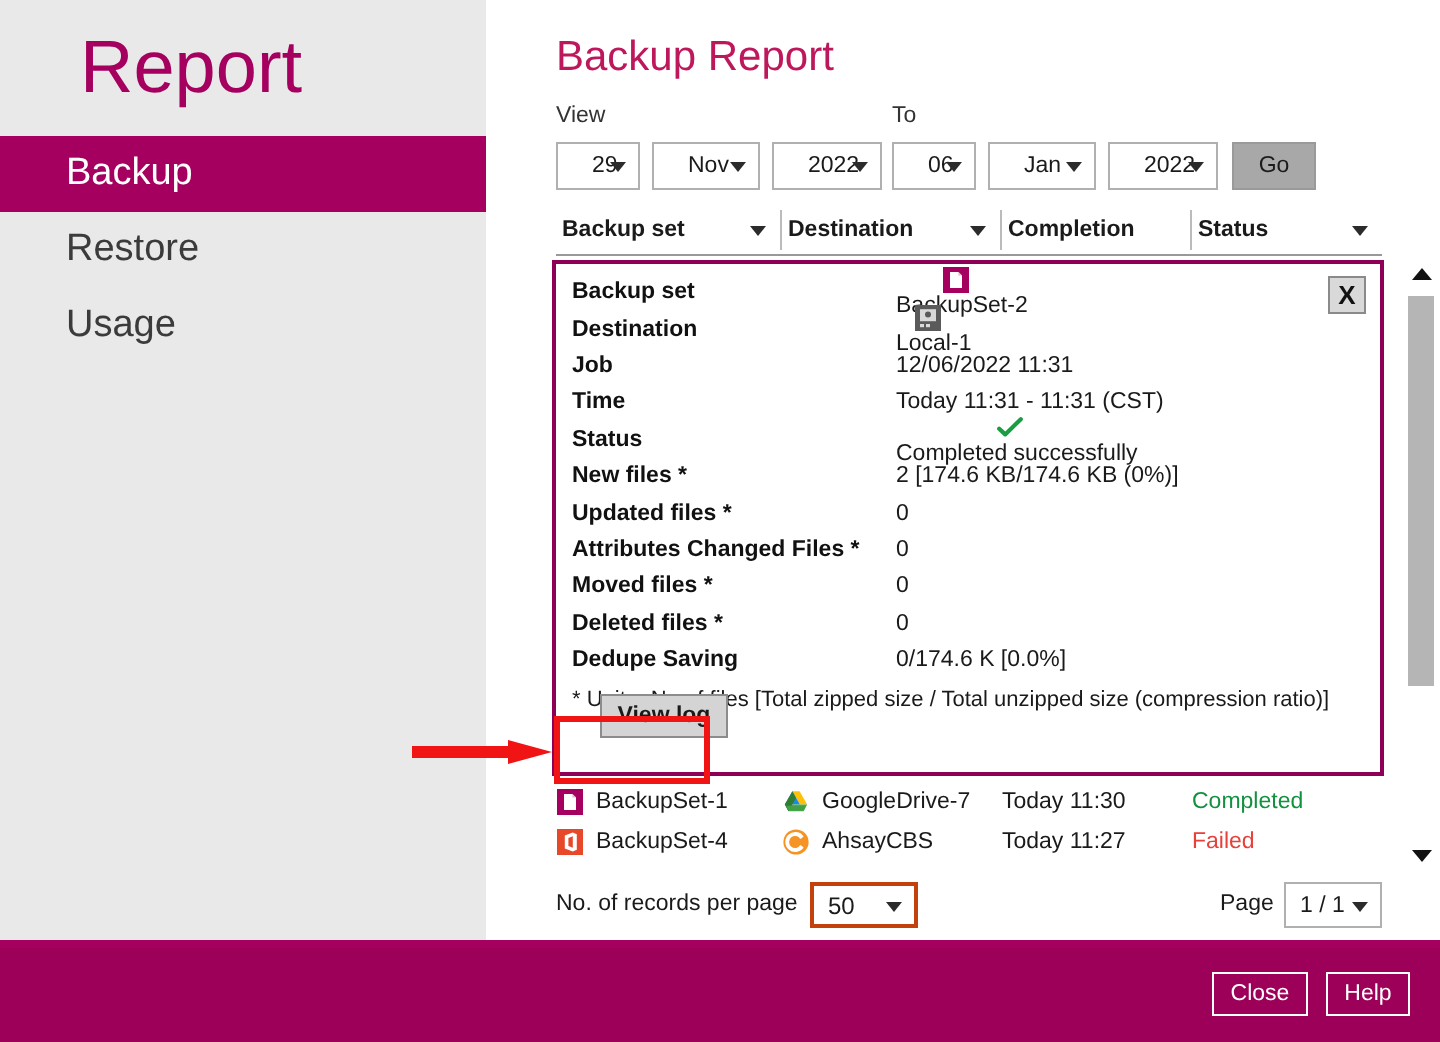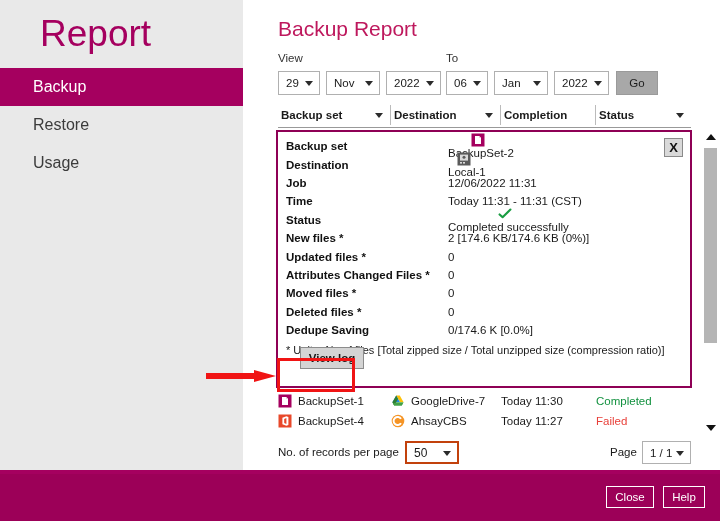--- a/index.html
+++ b/index.html
@@ -29,21 +29,21 @@
     font-weight: 400;
     padding: 6px 0 0 40px;
     letter-spacing: 0px;
     line-height: 56px;
     white-space: nowrap;
   }
   .nav-item {
     height: 38px;
     line-height: 38px;
     padding-left: 33px;
-    font-size: 16px;
+    font-size: 19px;
     color: #3b3b3b;
     font-weight: 400;
     cursor: pointer;
     white-space: nowrap;
   }
   .nav-item.active {
     background: #a5005f;
     color: #ffffff;
   }
   #nav-spacer { height: 6px; }
@@ -77,21 +77,21 @@
 
   .sel {
     position: absolute;
     height: 24px;
     border: 1px solid #b0b0b0;
     background: #ffffff;
     font-size: 11.5px;
     color: #1a1a1a;
     display: flex;
     align-items: center;
-    padding-left: 7px;
+    padding-left: 17px;
     cursor: pointer;
     top: 19px;
   }
   .sel .caret {
     position: absolute;
     right: 6px;
     top: 50%;
     margin-top: -2px;
     width: 0; height: 0;
     border-left: 4.5px solid transparent;

